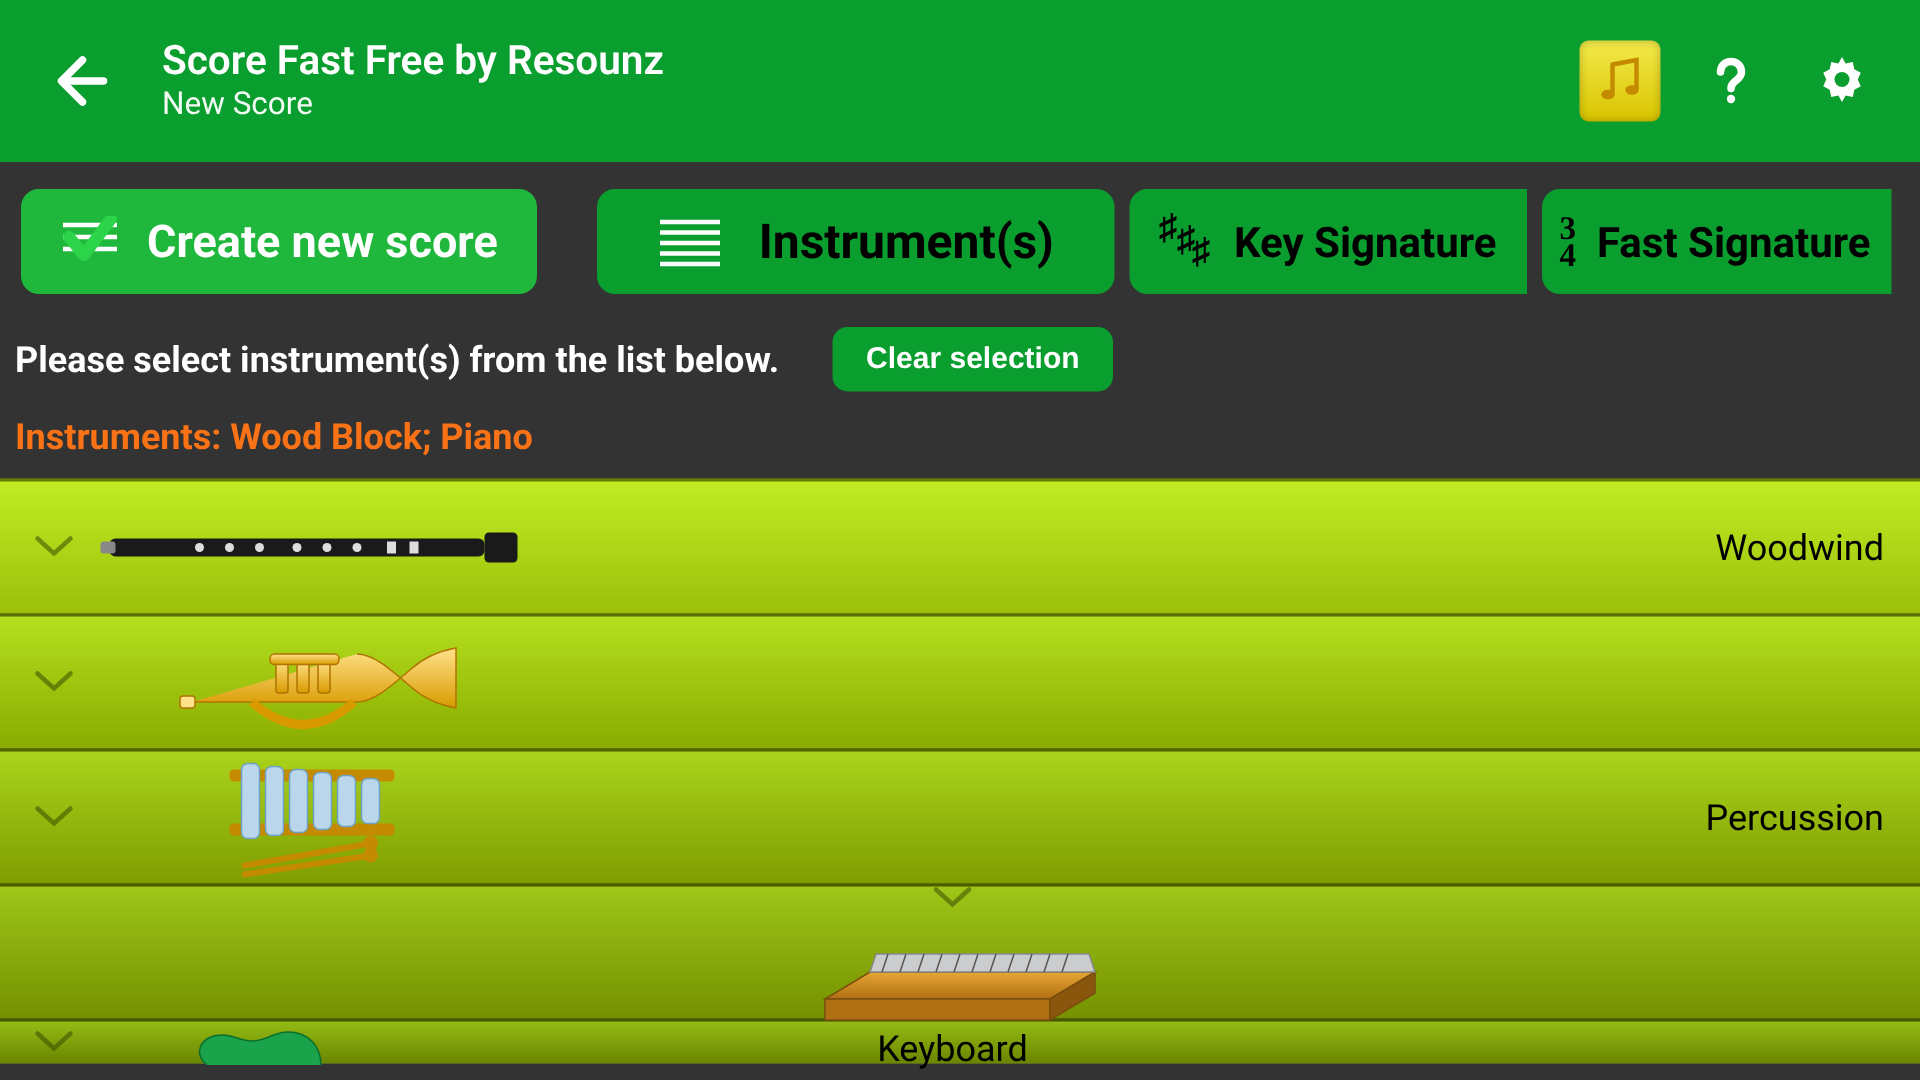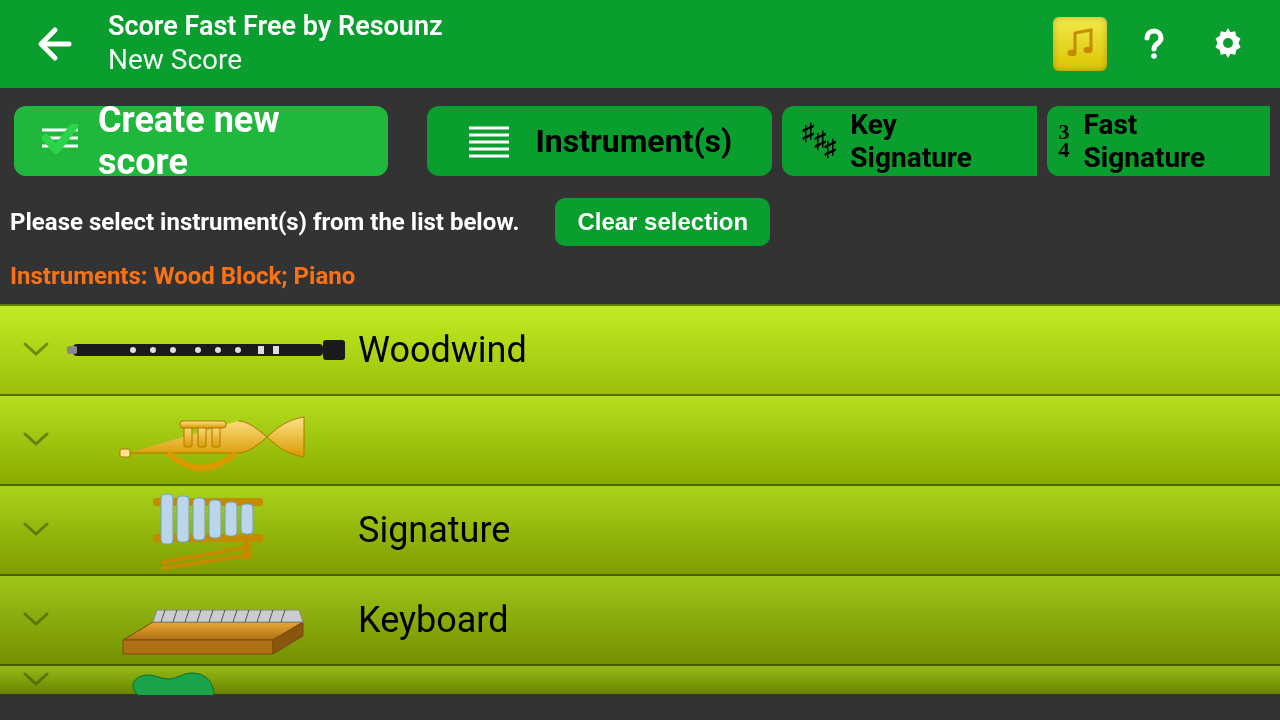--- a/index.html
+++ b/index.html
@@ -1,41 +1,41 @@
 <!DOCTYPE html>
 <html><head>
 <meta charset="utf-8">
 <style>
 * { box-sizing: border-box; margin: 0; padding: 0; }
 html, body { width: 1280px; height: 720px; overflow: hidden; font-family: Roboto, Arial, sans-serif; background: #333; }
 .topbar {
-  height: 88px; background: #0a9e2f; display: flex; align-items: center;
+  height: 108px; background: #0a9e2f; display: flex; align-items: center;
   padding: 0 22px 0 18px; color: #fff;
 }
 .back-arrow { width: 70px; display:flex; align-items:center; justify-content:center; cursor:pointer; }
 .titleblock { flex: 0 0 auto; margin-left: 20px; }
 .title { font-size: 27px; font-weight: 600; line-height: 1.1; }
-.subtitle { font-size: 28px; font-weight: 400; opacity: .95; margin-top: 2px; }
+.subtitle { font-size: 21px; font-weight: 400; opacity: .95; margin-top: 2px; }
 .top-spacer { flex: 1; }
 .top-icon { width: 60px; height: 60px; display:flex; align-items:center; justify-content:center; cursor:pointer; margin-left: 14px; }
 .note-badge {
   width: 54px; height: 54px; border-radius: 6px;
   background: linear-gradient(#f3e94a, #d9c400);
   display:flex; align-items:center; justify-content:center;
   box-shadow: inset 0 0 6px rgba(0,0,0,.25);
 }
 .tabs {
   display:flex; gap: 10px; padding: 18px 10px 0 14px; background: #333;
 }
 .tab {
   display:flex; align-items:center; justify-content:center;
   border-radius: 12px; height: 70px; cursor:pointer;
 }
 .tab-create {
-  background: #20b83c; color: #fff; font-size: 36px; font-weight: 700;
+  background: #20b83c; color: #fff; font-size: 30px; font-weight: 700;
   padding: 16px 26px;
 }
 .tab-create .chk-icon { margin-right: 18px; }
 .tab-instr {
   background: #0a9e2f; color: #000000; font-size: 32px; font-weight: 700;
   padding: 0 40px; flex: 0 0 auto;
 }
 .tab-instr .lines-icon { margin-right: 24px; }
 .tab-key {
   background: #0a9e2f; color: #000; font-size: 28px; font-weight: 700;
@@ -45,39 +45,39 @@
   background: #0a9e2f; color: #000; font-size: 28px; font-weight: 700;
   padding: 0 14px 0 12px; border-radius: 12px 0 0 12px;
 }
 .tab-gap { width: 20px; }
 .instruction-row {
   display:flex; align-items:center; padding: 22px 10px 6px 10px; color:#fff;gap:20px;
 }
 .instruction { font-size: 24px; font-weight: 700; }
 .clear-btn {
   margin-left: 16px; background:#0a9e2f; color:#fff; border:none;
-  border-radius: 10px; padding: 10px 22px; font-size: 24px; font-weight:700; cursor:pointer;
+  border-radius: 10px; padding: 10px 22px; font-size: 20px; font-weight:700; cursor:pointer;
 }
 .selected-row {
   color:#f97316; font-size: 24px; font-weight:700; padding: 10px 10px 14px 10px;
 }
 .list { }
 .cat {
   height: 90px; border-top: 2px solid rgba(0,0,0,.35);
   display:flex; align-items:center; padding: 0 24px 0 14px;
   background: linear-gradient(#b7e31f, #8aa600); cursor:pointer;
 }
 .cat:nth-child(1) { background: linear-gradient(#c0ec23, #9cbf0a); }
 .cat:nth-child(2) { background: linear-gradient(#b4df1e, #8aab00); }
 .cat:nth-child(3) { background: linear-gradient(#a9d31b, #7f9d00); }
-.cat:nth-child(4) { background: linear-gradient(#9ec618, #749000); }
+.cat:nth-child(4) { background: linear-gradient(#9ec618, #749000); flex-direction: column; }
 .cat:nth-child(5) { background: linear-gradient(#94bb15, #6a8400); height:30px; border-bottom:none;}
 .chev { width: 44px; display:flex; align-items:center; justify-content:center; opacity:.55; }
 .catimg { width: 300px; height: 78px; display:flex; align-items:center; justify-content:center; }
-.catlabel { flex:1; text-align:left; font-size: 36px; color:#000; }
+.catlabel { flex:1; text-align:right; font-size: 24px; color:#000; }
 
 .sharp { font-family: serif; font-size: 24px; font-weight:900; color:#000; position:relative; width:38px; height:40px; margin-right:12px;}
 .sharp span{position:absolute;}
 .ts34 { font-family: serif; color:#000; font-weight:900; font-size:22px; line-height:.82; margin-right:14px; text-align:center;}
 
 svg { display:block; }
 </style>
 </head>
 <body>
 
@@ -243,21 +243,21 @@
           <rect x="76" y="10" width="12" height="38" rx="4" fill="#b9d6ea" stroke="#6fa2c2"></rect>
           <rect x="92" y="12" width="12" height="34" rx="4" fill="#b9d6ea" stroke="#6fa2c2"></rect>
           <rect x="108" y="14" width="12" height="30" rx="4" fill="#b9d6ea" stroke="#6fa2c2"></rect>
         </g>
         <line x1="30" y1="72" x2="110" y2="58" stroke="#c48a00" stroke-width="4" stroke-linecap="round"></line>
         <circle cx="114" cy="57" r="5" fill="#c48a00"></circle>
         <line x1="30" y1="78" x2="110" y2="66" stroke="#c48a00" stroke-width="4" stroke-linecap="round"></line>
         <circle cx="114" cy="65" r="5" fill="#c48a00"></circle>
       </svg>
     </div>
-    <div class="catlabel">Signature</div>
+    <div class="catlabel">Percussion</div>
   </div>
 
   <div class="cat">
     <div class="chev">
       <svg width="26" height="16" viewBox="0 0 26 16">
           <path d="M2 2 L13 12 L24 2" stroke="#3a4d00" stroke-width="3" fill="none" stroke-linecap="round"></path>
         </svg>
     </div>
     <div class="catimg">
       <svg width="210" height="80" viewBox="0 0 210 80">

